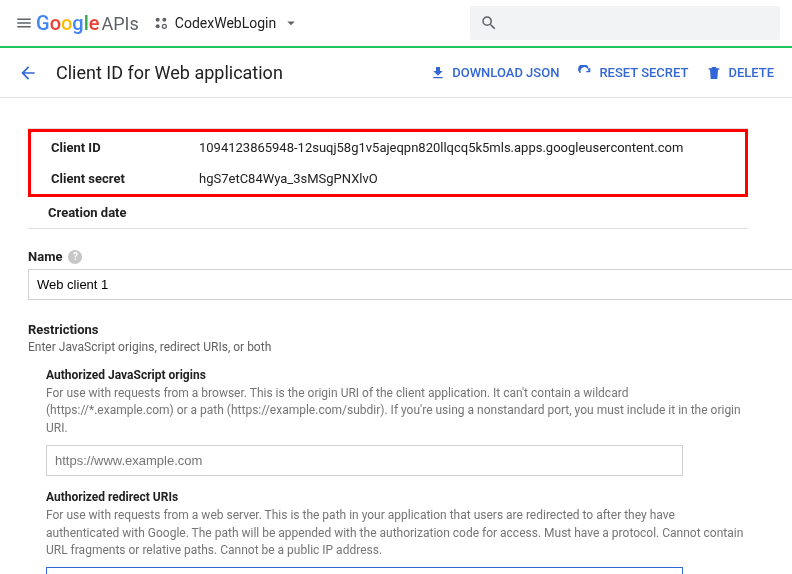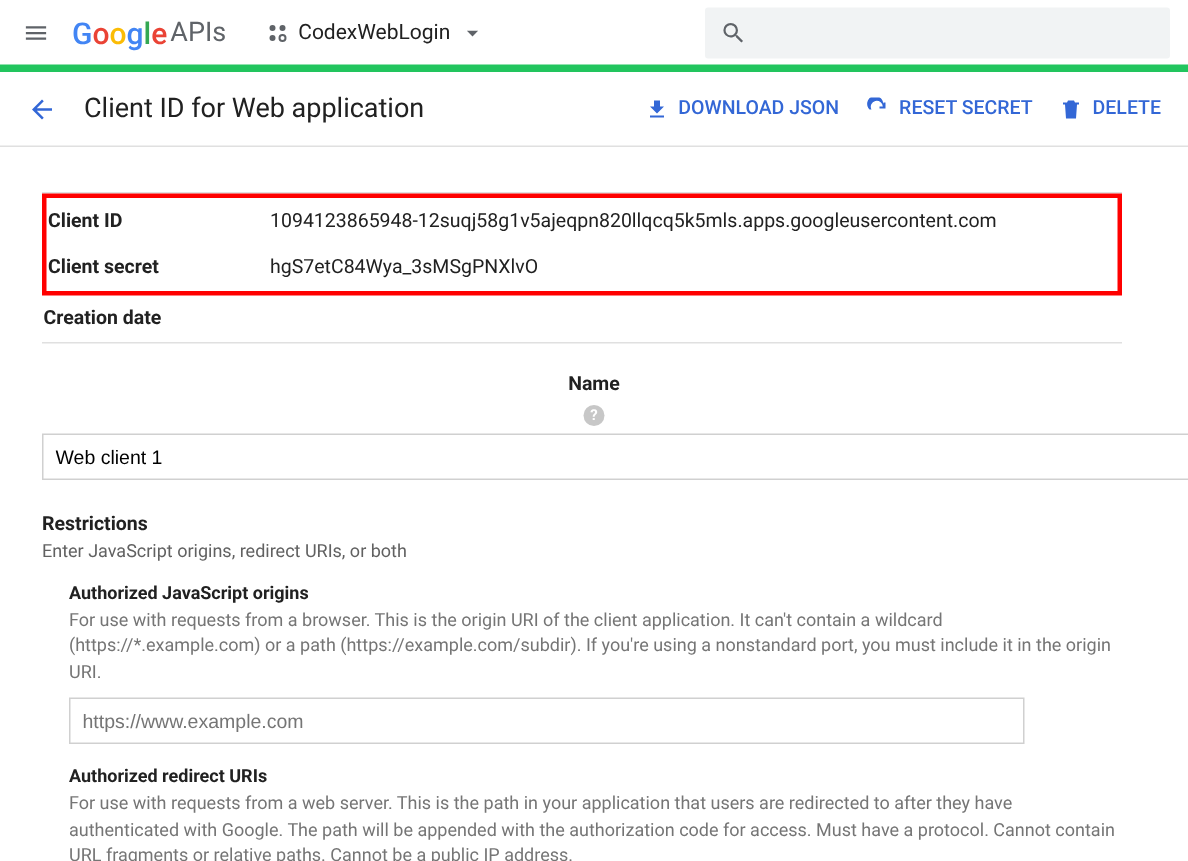--- a/index.html
+++ b/index.html
@@ -1,40 +1,40 @@
 <!DOCTYPE html>
 <html><head>
 <meta charset="utf-8">
 <style>
   * { box-sizing: border-box; margin: 0; padding: 0; }
   body { font-family: Roboto, Arial, sans-serif; font-size: 13px; color: #212121; background: #fff; width: 792px; }
   
-  .topbar { display: flex; align-items: center; height: 48px; padding: 0 12px; border-bottom: 5px solid #22c55e; gap: 12px; }
+  .topbar { display: flex; align-items: center; height: 48px; padding: 0 12px; border-bottom: 2px solid #22c55e; }
   .menu-btn { width: 24px; height: 24px; display: flex; align-items: center; justify-content: center; color: #5f6368; cursor: pointer; }
   .logo { display: flex; align-items: center; gap: 0; font-size: 20px; }
   .g1 { color:#4285F4; } .g2 { color:#EA4335; } .g3 { color:#FBBC05; } .g4 { color:#4285F4; } .g5 { color:#34A853; } .g6 { color:#EA4335; }
   .apis { color:#5f6368; font-weight:400; margin-left:2px; font-size:18px; }
   .proj { display:flex; align-items:center; gap:6px; margin-left:14px; cursor:pointer; }
   .proj-icon { width:16px; height:16px; }
   .proj-name { font-size:14px; color:#212121; }
   .search { margin-left:auto; width:310px; height:34px; background:#f1f3f4; border-radius:2px; display:flex; align-items:center; padding:0 10px; color:#5f6368; }
   
   .subhead { display:flex; align-items:center; padding: 14px 18px; border-bottom:1px solid #e0e0e0; gap:18px; }
   .back-arrow { color:#3367d6; cursor:pointer; display:flex; }
   .page-title { font-size:18px; color:#212121; font-weight:400; flex:1; }
   .action-btn { display:flex; align-items:center; gap:6px; color:#3367d6; font-size:13px; font-weight:500; cursor:pointer; }
   
   .content { padding: 30px 28px 20px 28px; }
   .info-table { width: 720px; border-top:1px solid #e0e0e0; border-bottom:1px solid #e0e0e0; font-size:13px; }
-  .info-row { display:flex; padding:8px 1px; }
+  .info-row { display:flex; padding:8px 20px; }
   .info-label { width:148px; font-weight:700; color:#212121; }
   .info-val { flex:1; color:#212121; }
   .redbox { border:3px solid #ff0000; }
   
-  .section-label { font-size:13px; font-weight:700; margin-top:20px; display:flex; align-items:center; gap:6px;flex-direction:column; }
+  .section-label { font-size:13px; font-weight:700; margin-top:20px; display:flex; align-items:center; gap:6px; }
   .help-icon { width:14px; height:14px; border-radius:50%; background:#c7c7c7; display:inline-flex; align-items:center; justify-content:center; color:#fff; font-size:10px; font-weight:700; }
   .text-input { width:792px; border:1px solid #d0d0d0; padding:7px 8px; font-size:13px; margin-top:5px; }
   
   .restrictions-h { font-size:13px; font-weight:700; margin-top:22px; }
   .restrictions-sub { font-size:12px; color:#616161; margin-top:3px; }
   
   .subsect { margin-left:18px; margin-top:14px; width:700px; }
   .subsect-h { font-size:12px; font-weight:700; color:#212121; }
   .subsect-desc { font-size:12px; color:#757575; margin-top:3px; line-height:1.45; }
   .uri-input { width:637px; border:1px solid #d0d0d0; padding:7px 8px; font-size:13px; margin-top:8px; color:#aaa; }

